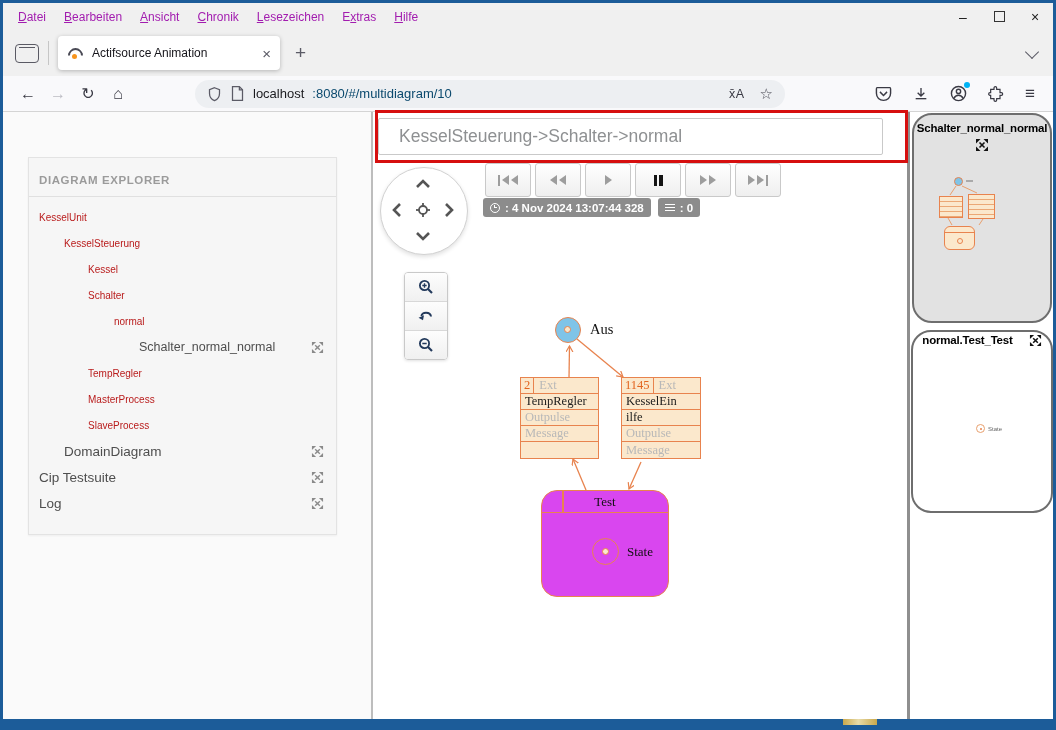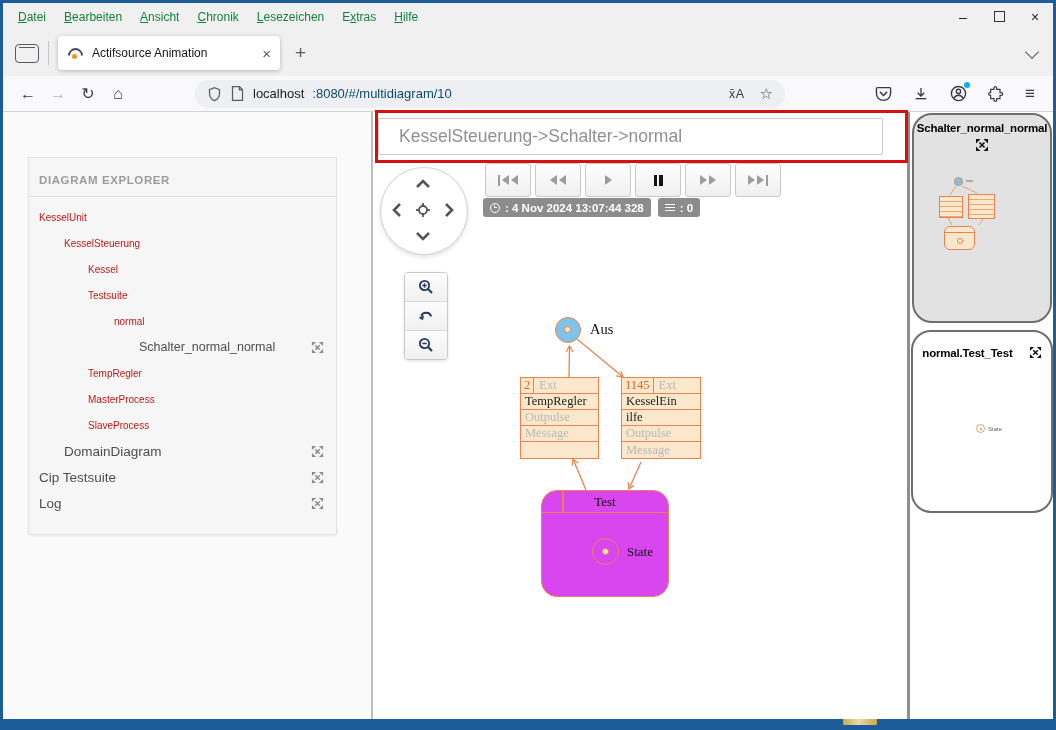--- a/index.html
+++ b/index.html
@@ -2,21 +2,21 @@
 <html><head>
 <meta charset="utf-8">
 <style>
   * { margin:0; padding:0; }
   body { font-family:"Liberation Sans", sans-serif; background:#333; }
   .window{width:1056px;height:730px;border:3px solid #1c5c99;box-sizing:border-box;position:relative;background:#fff;overflow:hidden;font-family:"Liberation Sans",sans-serif;}
 
   
   .titlebar{height:27px;background:#f0f0f0;display:flex;align-items:center;}
   .menubar{display:flex;padding-left:6px;}
-  .menu-item{font-size:12px;color:#15803d;padding:0 9px;cursor:default;}
+  .menu-item{font-size:12px;color:#a21caf;padding:0 9px;cursor:default;}
   .menu-item u{text-decoration:underline;}
   .win-controls{margin-left:auto;display:flex;height:100%;}
   .win-btn{width:36px;display:flex;align-items:center;justify-content:center;font-size:14px;color:#222;}
   .maxbox{width:9px;height:9px;border:1.2px solid #333;}
 
   
   .tabstrip{height:46px;background:#f0f0f0;display:flex;align-items:center;position:relative;}
   .ffview{width:22px;height:17px;border:1.6px solid #5a5a64;border-radius:4px;margin-left:12px;position:relative;}
   .ffview::before{content:'';position:absolute;top:2.5px;left:3px;right:3px;border-top:1.6px solid #5a5a64;}
   .tab-sep{width:1px;height:24px;background:#c6c6c6;margin:0 9px;}
@@ -103,21 +103,21 @@
   .state-label{position:absolute;left:85px;top:53px;font-size:13px;color:#111;}
   .arrows{position:absolute;left:0;top:0;pointer-events:none;}
 
   
   .rightcol{width:146px;border-left:3px solid #8f8f8f;box-sizing:border-box;position:relative;background:#fff;}
   .panel{position:absolute;border:2px solid #6e6e6e;box-sizing:border-box;}
   .panel1{left:2px;top:1px;width:140px;height:210px;background:#e2e2e2;border-radius:20px;overflow:hidden;}
   .panel2{left:1px;top:218px;width:142px;height:183px;background:#fff;border-radius:20px;}
   .panel-title{font-size:11.5px;font-weight:bold;color:#000;text-align:center;margin-top:7px;white-space:nowrap;letter-spacing:-.2px;}
   .panel-expand{display:flex;justify-content:center;margin-top:4px;color:#111;}
-  .p2-titlerow{display:flex;align-items:center;justify-content:center;gap:16px;margin-top:14px;}
+  .p2-titlerow{display:flex;align-items:flex-start;justify-content:center;gap:16px;margin-top:2px;}
   .thumb{position:absolute;left:25px;top:62px;width:58px;height:74px;}
   .t-circle{position:absolute;left:15px;top:0;width:9px;height:9px;border-radius:50%;background:#7fc4e8;border:1px solid #e8834e;box-sizing:border-box;}
   .t-lbl{position:absolute;left:27px;top:3px;width:7px;height:2px;background:#aaa;}
   .t-tbl{position:absolute;border:1px solid #e8834e;background:repeating-linear-gradient(#fbe8cc 0 4px,#eba875 4px 5px);box-sizing:border-box;}
   .t-tbl1{left:0;top:19px;width:24px;height:22px;}
   .t-tbl2{left:29px;top:17px;width:27px;height:25px;}
   .t-test{position:absolute;left:5px;top:49px;width:31px;height:24px;border:1px solid #e8834e;border-radius:6px;background:#fbe8cc;box-sizing:border-box;}
   .t-test::before{content:'';position:absolute;left:0;right:0;top:5px;height:1px;background:#e8834e;}
   .t-test::after{content:'';position:absolute;left:12px;top:11px;width:6px;height:6px;border:1px solid #e8834e;border-radius:50%;box-sizing:border-box;}
   .p2-state{position:absolute;left:63px;top:92px;width:9px;height:9px;border:1px solid #e8a06e;border-radius:50%;box-sizing:border-box;}
@@ -216,21 +216,21 @@
         <div class="tree-row p0">
             <span>KesselUnit</span>
           </div>
         <div class="tree-row p1">
             <span>KesselSteuerung</span>
           </div>
         <div class="tree-row p2">
             <span>Kessel</span>
           </div>
         <div class="tree-row p2">
-            <span>Testsuite</span>
+            <span>Schalter</span>
           </div>
         <div class="tree-row p3">
             <span>normal</span>
           </div>
         <div class="tree-row p4 tree-small">
           <span>Schalter_normal_normal</span>
           <span class="tree-expand">
               <svg width="13" height="13" viewBox="0 0 14 14">
                 <line x1="4.5" y1="4.5" x2="9.5" y2="9.5" stroke="currentColor" stroke-width="1.5"></line>
                 <line x1="9.5" y1="4.5" x2="4.5" y2="9.5" stroke="currentColor" stroke-width="1.5"></line>

